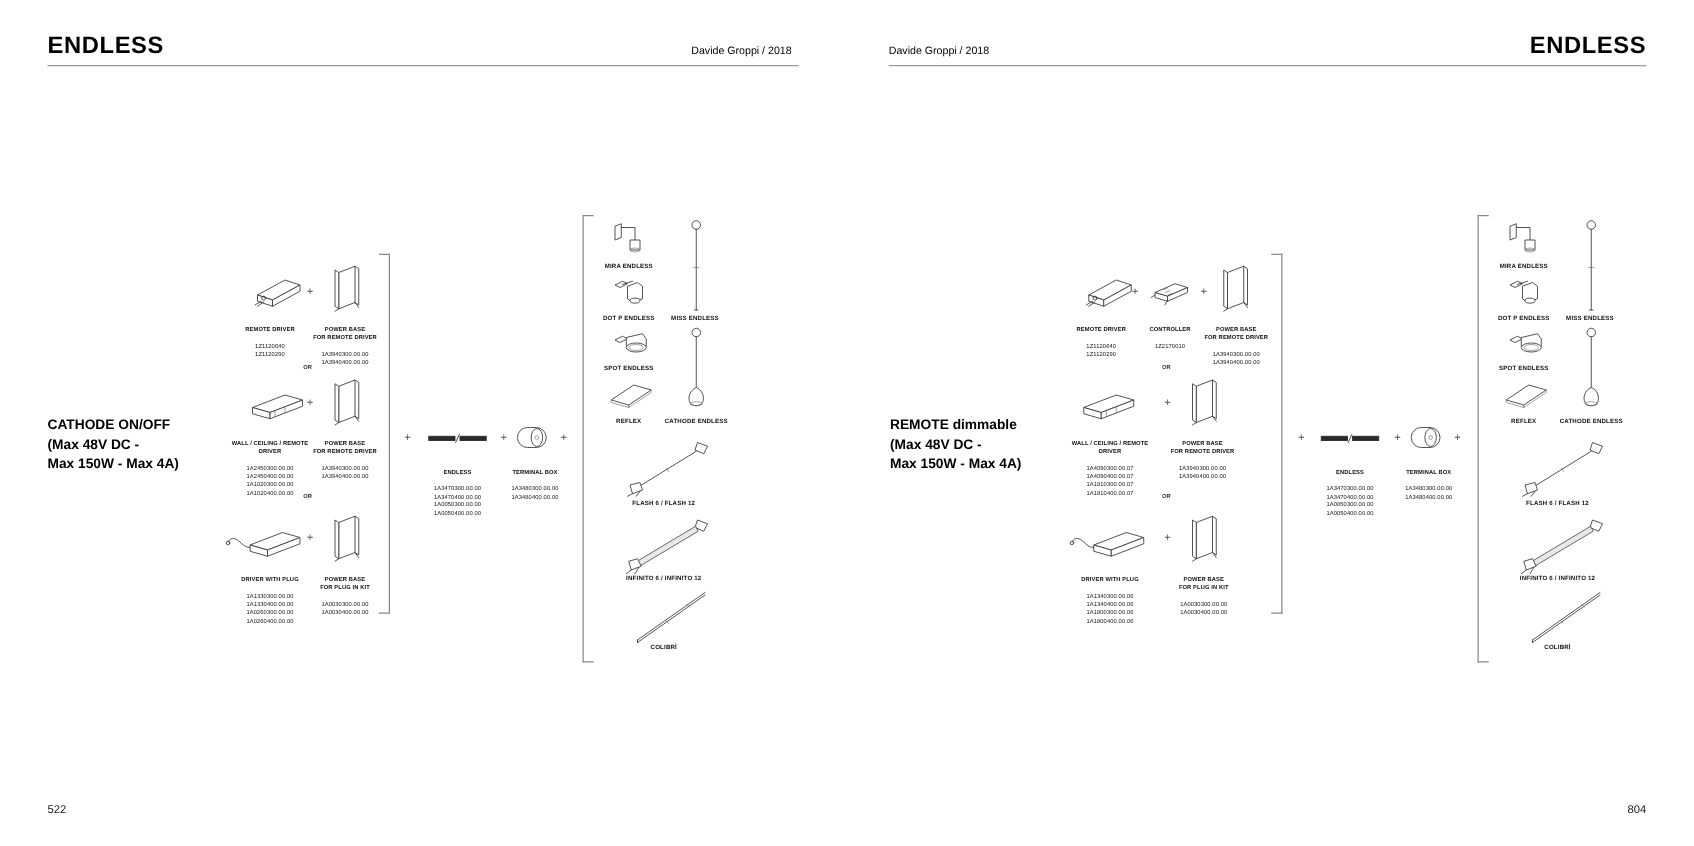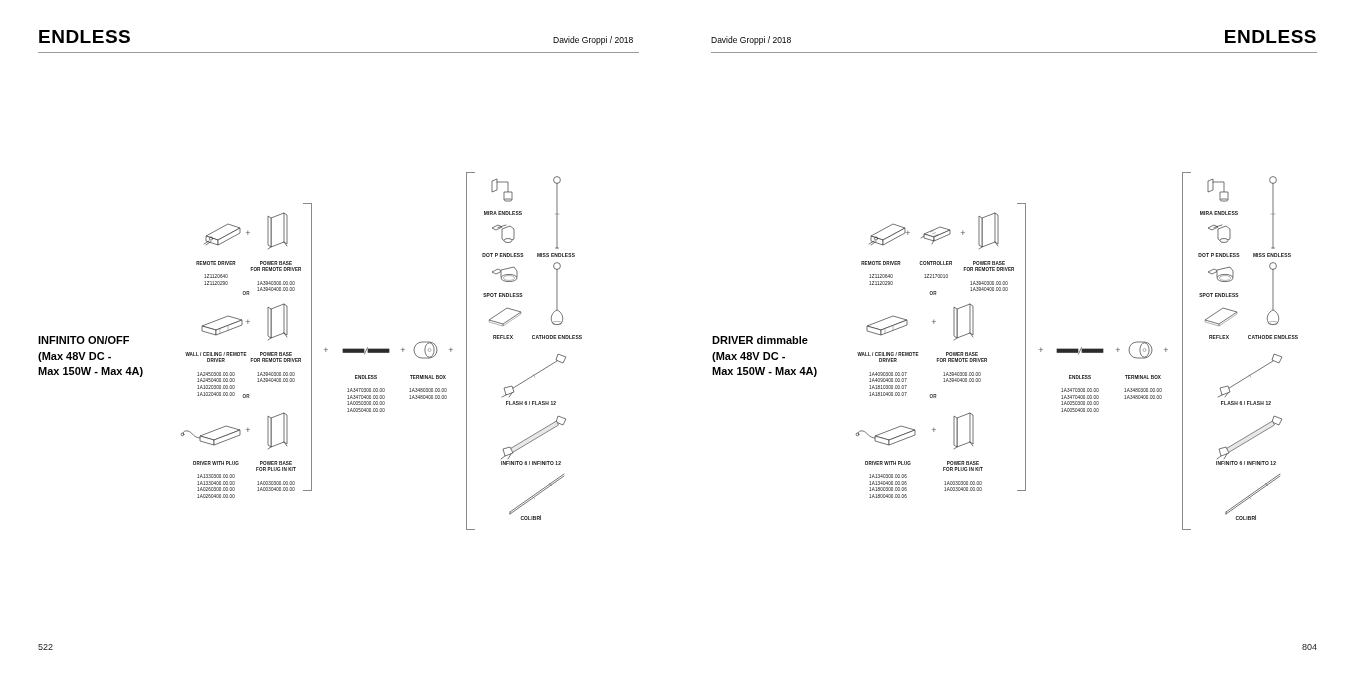--- a/index.html
+++ b/index.html
@@ -95,24 +95,24 @@
   <div class="hdr hdr-credit" id="hdr-left-credit">Davide Groppi / 2018</div>
   <div class="rule" id="rule-left"></div>
 
   <div class="hdr hdr-credit" id="hdr-right-credit">Davide Groppi / 2018</div>
   <div class="hdr hdr-logo" id="hdr-right-logo">ENDLESS</div>
   <div class="rule" id="rule-right"></div>
 
   <div class="pagenum" id="pagenum-left">522</div>
   <div class="pagenum" id="pagenum-right">804</div>
 
-  <div class="spread-title" id="title-left">INFINITO ON/OFF
+  <div class="spread-title" id="title-left">CATHODE ON/OFF
 (Max 48V DC -
 Max 150W - Max 4A)</div>
-  <div class="spread-title" id="title-right">DRIVER dimmable
+  <div class="spread-title" id="title-right">REMOTE dimmable
 (Max 48V DC -
 Max 150W - Max 4A)</div>
 
   <div class="dwg" style="left:200px; top:218px;">
     <svg width="44" height="30" viewBox="0 0 44 30">
       <path class="fl" d="M6 18 L28 6 L40 10 L18 22 Z"></path>
       <path class="fl" d="M6 18 L6 23 L18 27 L18 22 Z"></path>
       <path class="fl" d="M18 22 L18 27 L40 15 L40 10 Z"></path>
       <circle class="ln" cx="11" cy="20.5" r="1.6"></circle>
       <path class="ln" d="M9 23 L4 26 M11 23.5 L6 27"></path>

